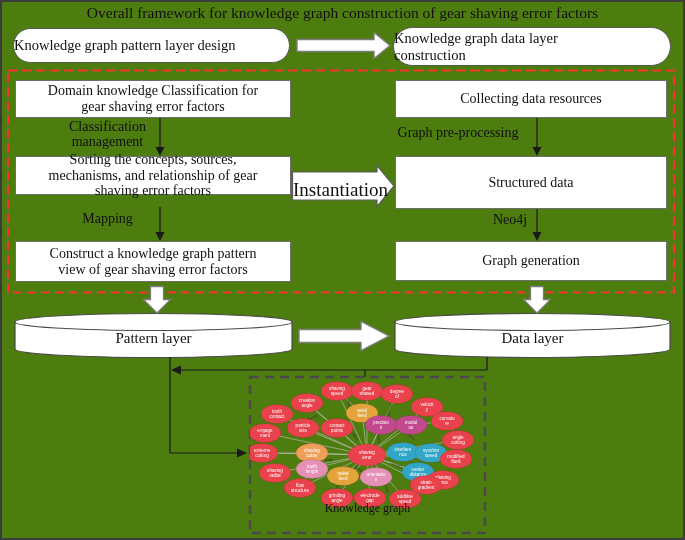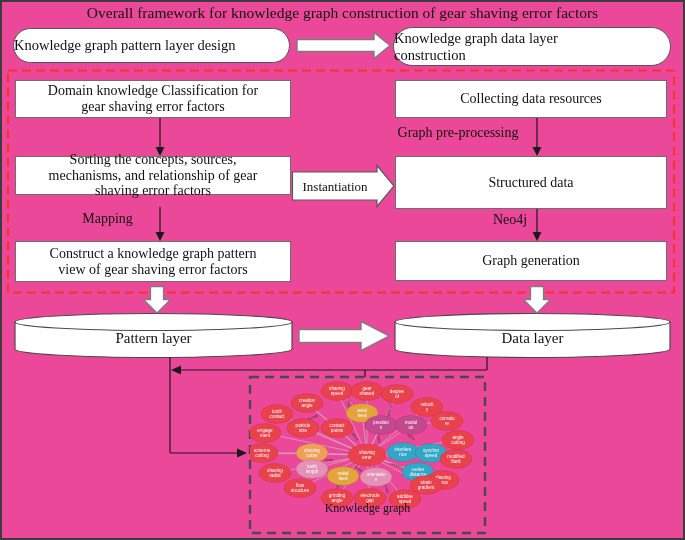--- a/index.html
+++ b/index.html
@@ -1,28 +1,28 @@
 <!DOCTYPE html>
 <html><head>
 <meta charset="utf-8">
 <style>
   html,body{margin:0;padding:0;background:#fff;}
-  #canvas{position:relative;width:685px;height:540px;background:#ec4899;overflow:hidden;
+  #canvas{position:relative;width:685px;height:540px;background:#4d7c0f;overflow:hidden;
           font-family:"Liberation Serif","DejaVu Serif",serif;color:#111;}
   .frame{position:absolute;inset:0;border:2px solid #3c3c3c;box-sizing:border-box;z-index:1;}
   .title{position:absolute;top:4px;left:0;width:100%;text-align:center;font-size:15.5px;z-index:2;}
   .stadium{position:absolute;background:#fff;border:1.2px solid #555;border-radius:20px;
            display:flex;flex-direction:column;justify-content:center;align-items:flex-start;
            text-align:center;font-size:14.5px;line-height:1.12;box-sizing:border-box;z-index:2;}
   .bx{position:absolute;background:#fff;border:1px solid #6e6e6e;
       display:flex;flex-direction:column;justify-content:center;align-items:center;
       text-align:center;font-size:14px;line-height:1.13;box-sizing:border-box;z-index:2;}
   .lbl{position:absolute;text-align:center;font-size:14px;line-height:1.08;z-index:2;}
   .cyl-label{position:absolute;text-align:center;font-size:15px;z-index:8;}
-  .inst-label{position:absolute;text-align:center;font-size:13px;z-index:8;}
+  .inst-label{position:absolute;text-align:center;font-size:19px;z-index:8;}
   .kg-box{position:absolute;left:250px;top:377px;width:235px;height:156px;z-index:6;}
   .kg-caption{position:absolute;left:250px;top:501px;width:235px;text-align:center;font-size:12px;z-index:8;}
   #overlay{position:absolute;left:0;top:0;z-index:5;pointer-events:none;}
   #kg-svg{position:absolute;left:0;top:0;}
 </style>
 </head>
 <body>
 
 <div id="canvas">
   <div class="frame"></div>
@@ -33,20 +33,24 @@
     <div>Knowledge graph pattern layer design</div>
   </div>
   <div class="stadium" style="left:393px;top:27px;width:278px;height:39px;">
     <div>Knowledge graph data layer</div>
     <div>construction</div>
   </div>
 
   <div class="bx" style="left:15px;top:80px;width:276px;height:38px;">
     <div>Domain knowledge  Classification for</div>
     <div>gear shaving error factors</div>
+  </div>
+  <div class="lbl" style="left:40px;top:119px;width:135px;">
+    <div>Classification</div>
+    <div>management</div>
   </div>
   <div class="bx" style="left:15px;top:156px;width:276px;height:39px;">
     <div>Sorting the concepts, sources,</div>
     <div>mechanisms, and relationship of gear</div>
     <div>shaving error factors</div>
   </div>
   <div class="lbl" style="left:40px;top:211px;width:135px;">Mapping</div>
   <div class="bx" style="left:15px;top:241px;width:276px;height:41px;">
     <div>Construct a knowledge graph pattern</div>
     <div>view of gear shaving error factors</div>

